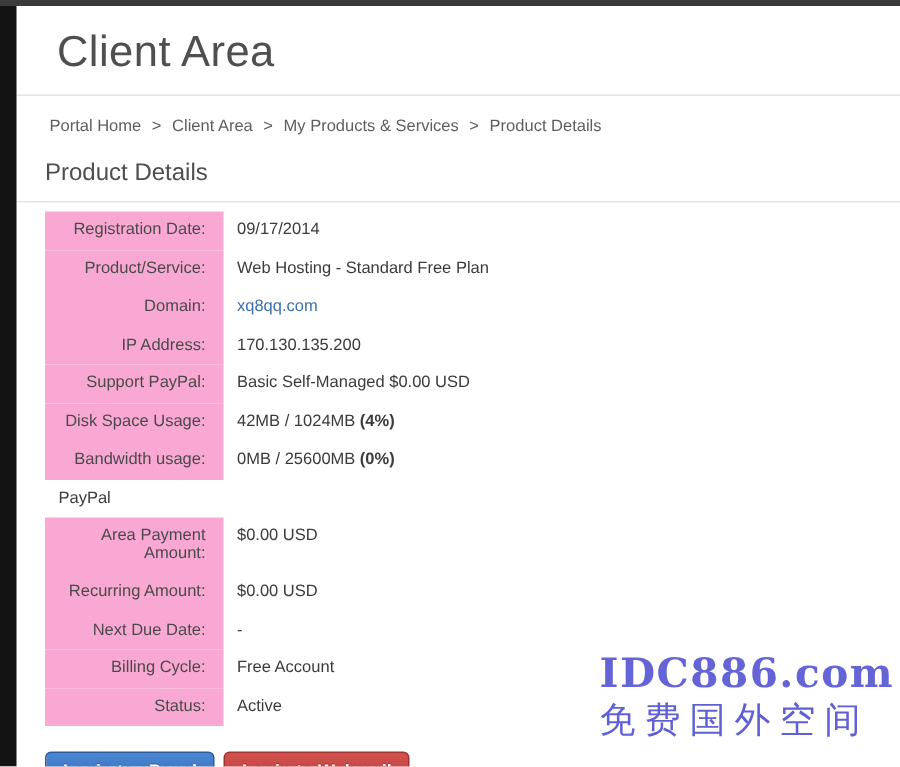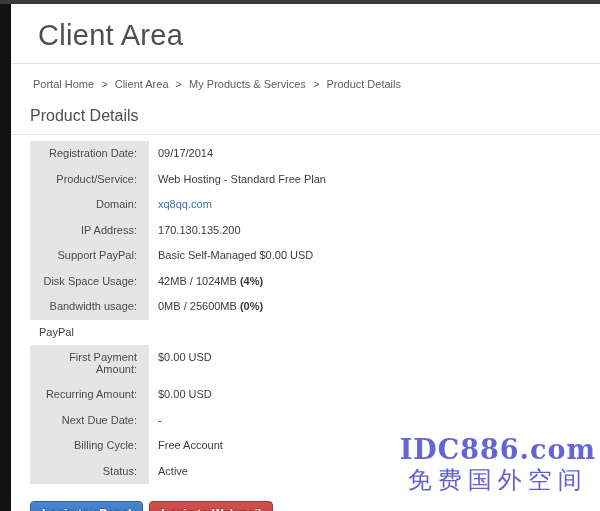--- a/index.html
+++ b/index.html
@@ -28,21 +28,21 @@
   .section-head {
     margin:17px 0 0 -19px; width:589px;
     padding:0 0 9px 19px;
     border-bottom:1px solid #e6e6e6;
   }
   .section-head h2 { font-size:16px; font-weight:400; color:#4e4e4e; }
 
   .details-table { margin-top:6px; width:560px; }
   .drow { display:flex; align-items:stretch; }
   .dlbl {
-    width:119px; background:#e5e5e5;
+    width:119px; background:#f9a8d4;
     text-align:right; padding:7px 12px 7px 0;
     font-size:11px; color:#4a4a4a; line-height:11.5px;
     flex:none;
   }
   .dval {
     padding:7px 0 7px 9px;
     font-size:11px; color:#3b3b3b; line-height:11.5px;
   }
   .dval a { color:#3d6fa8; text-decoration:none; cursor:pointer; }
   .pct { font-weight:bold; margin-left:3px; }
@@ -59,21 +59,21 @@
     background:linear-gradient(#4a87d3,#3465ae);
     border:1px solid #2d5a9b;
   }
   .btn.red {
     background:linear-gradient(#d1514d,#b63b38);
     border:1px solid #a23230;
   }
 
   .watermark {
     position:absolute; right:4px; top:436px; z-index:10;
-    text-align:center; color:#4f4fd2; opacity:0.88;
+    text-align:left; color:#4f4fd2; opacity:0.88;
     pointer-events:none;
   }
   .wm1 {
     font-family:"DejaVu Serif", serif; font-weight:bold;
     font-size:27px; line-height:28px; letter-spacing:1px;
   }
   .wm2 {
     font-family:"DejaVu Serif", serif;
     font-size:24px; line-height:32px; letter-spacing:6px;
     color:#4b4bd0;
@@ -141,21 +141,21 @@
     <div class="drow">
       <div class="dlbl">Bandwidth usage:</div>
       <div class="dval"><span>0MB / 25600MB</span><span class="pct">(0%)</span></div>
     </div>
 
     <div class="drow">
       <div class="dval">PayPal</div>
     </div>
 
     <div class="drow">
-      <div class="dlbl">First Payment Amount:</div>
+      <div class="dlbl">Area Payment Amount:</div>
       <div class="dval">$0.00 USD</div>
     </div>
 
     <div class="drow">
       <div class="dlbl">Recurring Amount:</div>
       <div class="dval">$0.00 USD</div>
     </div>
 
     <div class="drow">
       <div class="dlbl">Next Due Date:</div>

